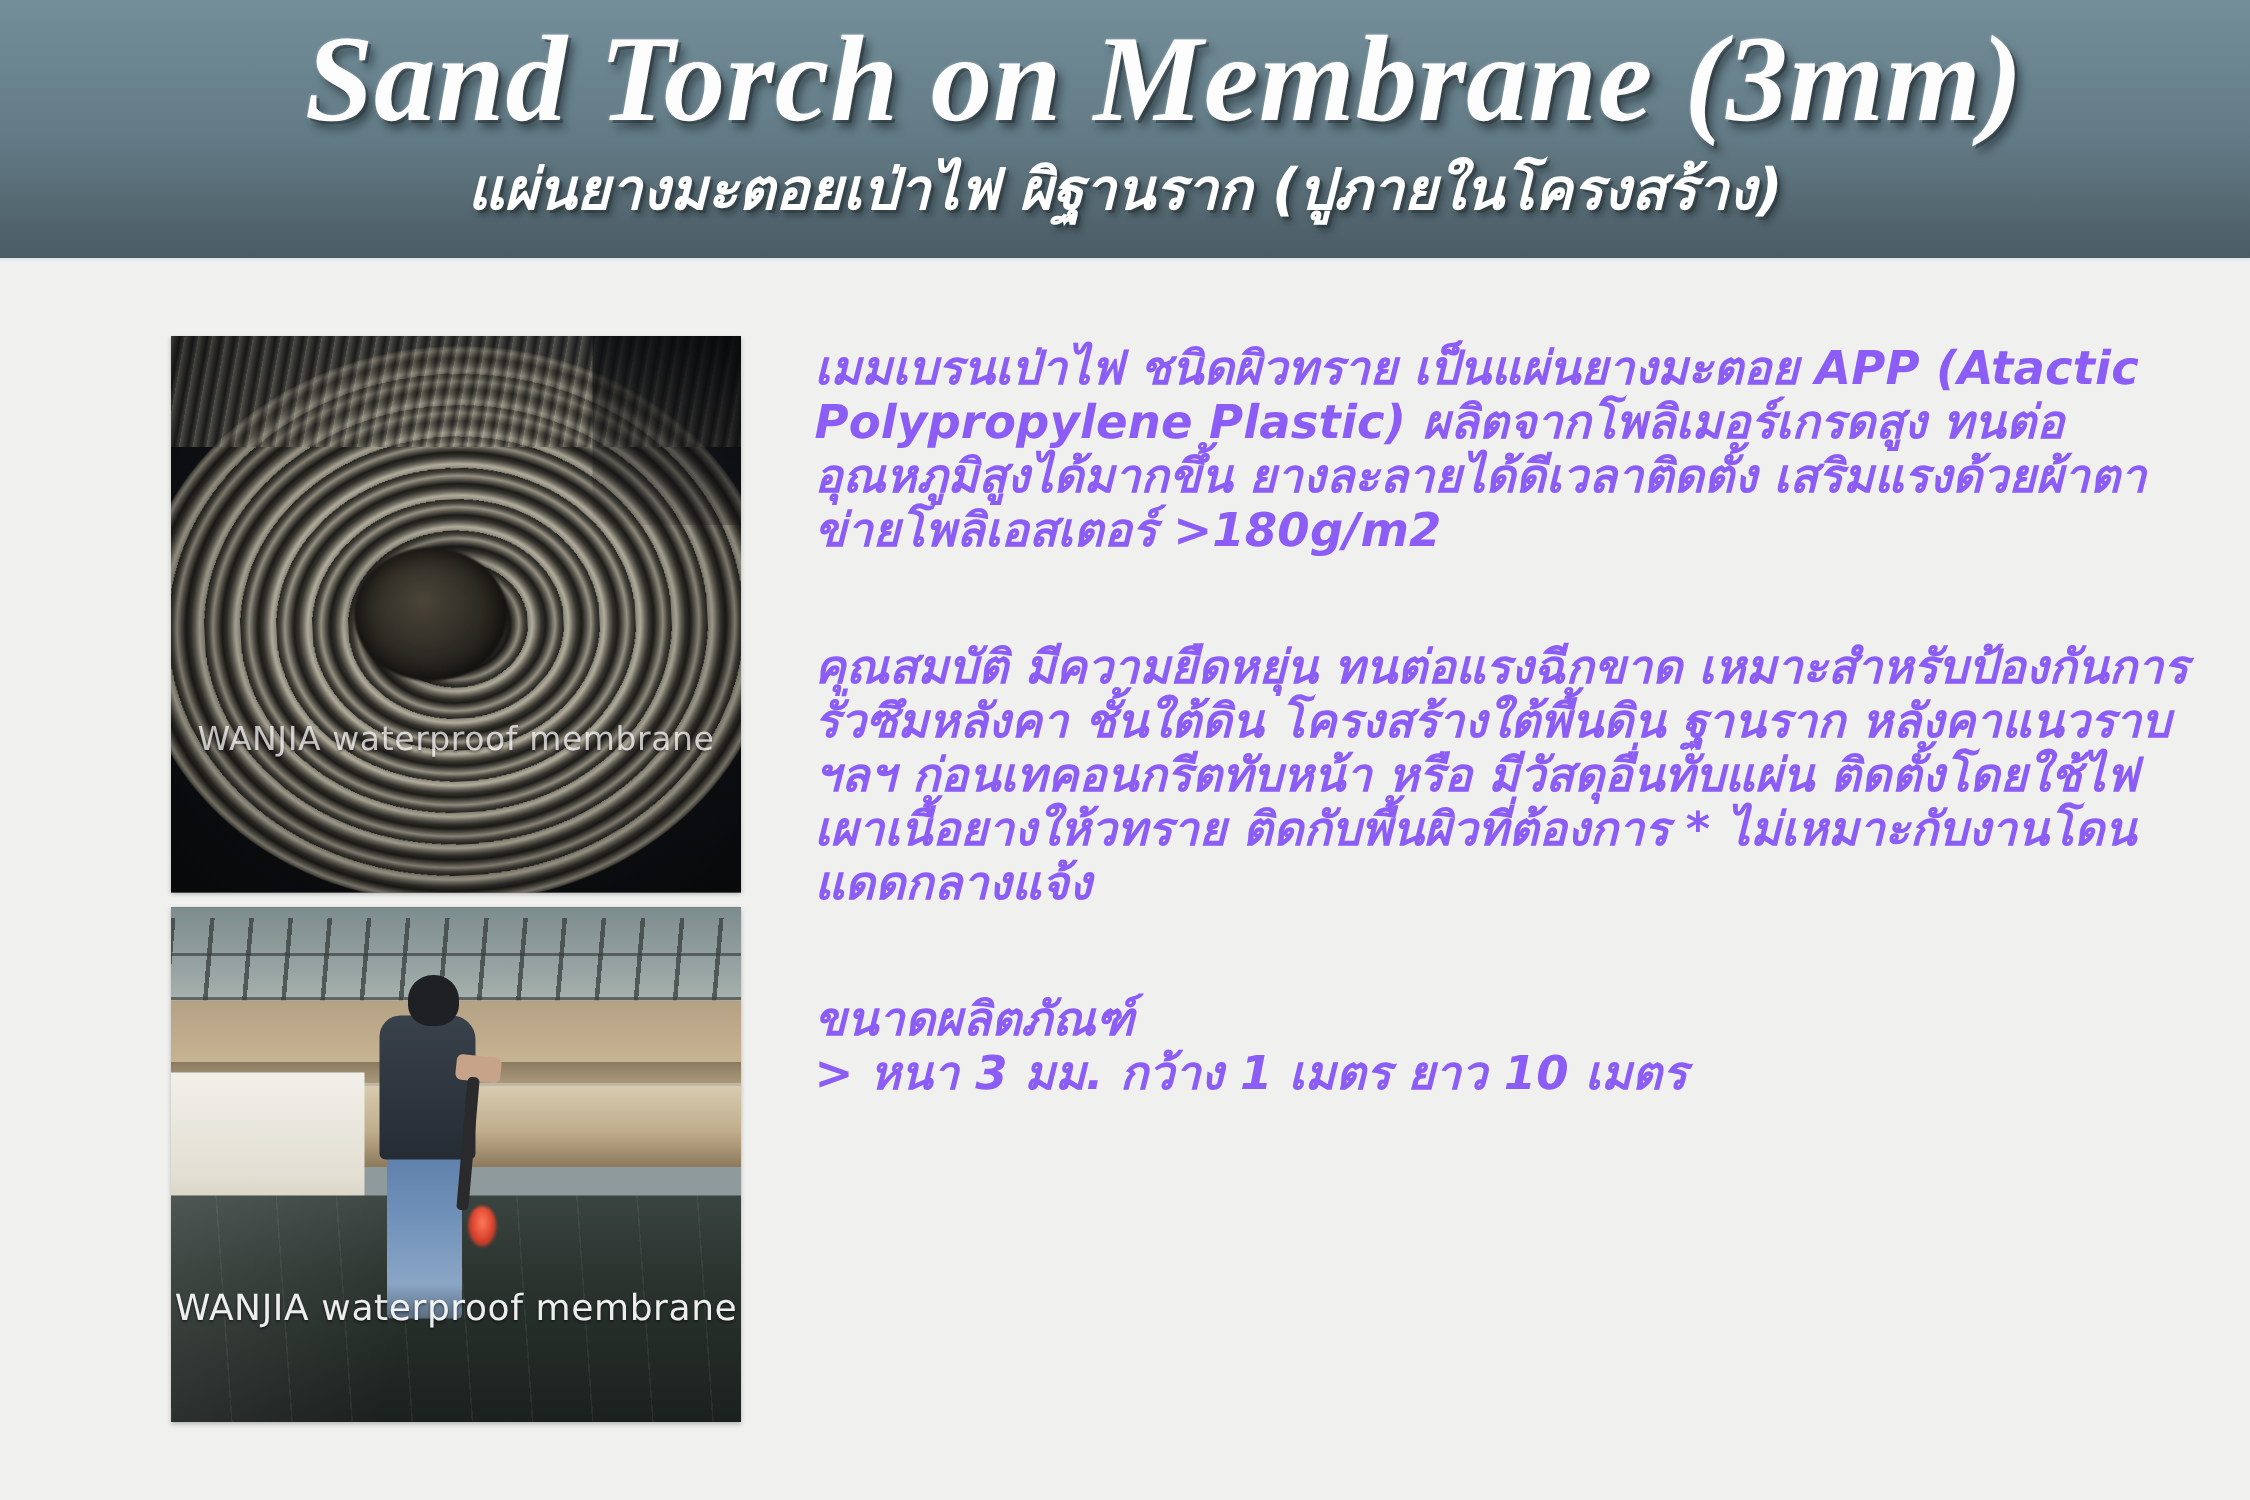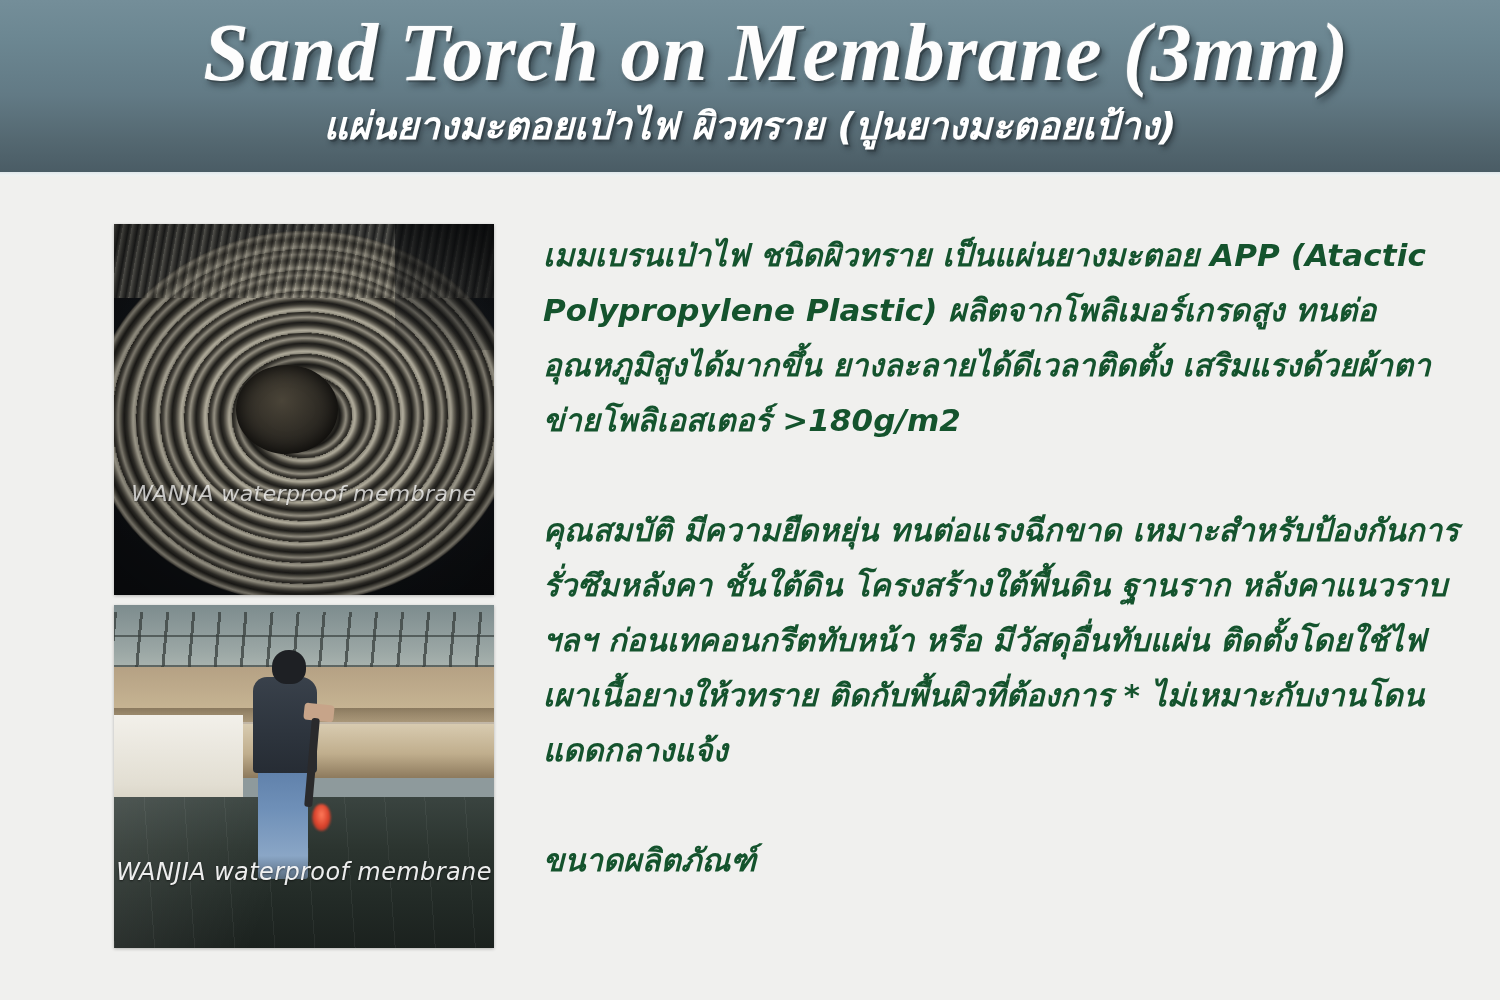--- a/index.html
+++ b/index.html
@@ -84,21 +84,20 @@
     white-space: nowrap;
   }
 
   
   .photo {
     position: absolute;
     left: 114px;
     overflow: hidden;
     background: #111;
     box-shadow: 0 1px 3px rgba(0,0,0,0.25);
-    font-style: italic;
   }
   .photo-roll {
     top: 224px;
     width: 380px;
     height: 371px;
   }
   .photo-torch {
     top: 605px;
     width: 380px;
     height: 343px;
@@ -248,38 +247,38 @@
   
   .copy {
     position: absolute;
     left: 543px;
     top: 228px;
     width: 925px;
     font-family: "DejaVu Sans", "Liberation Sans", sans-serif;
     font-weight: bold;
     font-style: italic;
     font-size: 31px;
-    line-height: 55px;
-    color: #14532d;
+    line-height: 36px;
+    color: #8b5cf6;
     letter-spacing: 0.1px;
   }
   .copy p {
     margin: 0 0 55px 0;
   }
   .copy p:last-child { margin-bottom: 0; }
   .copy .dims-head { margin-bottom: 0; font-style: italic; }
 </style>
 </head>
 <body>
 
 <div class="page">
 
   <div class="header">
     <div class="title-main">Sand Torch on Membrane (3mm)</div>
-    <div class="title-sub">แผ่นยางมะตอยเป่าไฟ ผิวทราย (ปูนยางมะตอยเป้าง)</div>
+    <div class="title-sub">แผ่นยางมะตอยเป่าไฟ ผิฐานราก (ปูภายในโครงสร้าง)</div>
   </div>
   <div class="header-rule"></div>
 
   <div class="photo photo-roll">
     <div class="photo-soft">
       <div class="roll-bg"></div>
       <div class="roll-spiral"></div>
       <div class="roll-core"></div>
       <div class="roll-top-band"></div>
       <div class="roll-right-dark"></div>
@@ -306,15 +305,16 @@
       <div class="torch-hose"></div>
       <div class="torch-flame"></div>
     </div>
     <div class="watermark wm-torch">WANJIA waterproof membrane</div>
   </div>
 
   <div class="copy">
     <p>เมมเบรนเป่าไฟ ชนิดผิวทราย เป็นแผ่นยางมะตอย APP (Atactic Polypropylene Plastic) ผลิตจากโพลิเมอร์เกรดสูง ทนต่ออุณหภูมิสูงได้มากขึ้น ยางละลายได้ดีเวลาติดตั้ง เสริมแรงด้วยผ้าตาข่ายโพลิเอสเตอร์ &gt;180g/m2</p>
     <p>คุณสมบัติ มีความยืดหยุ่น ทนต่อแรงฉีกขาด เหมาะสำหรับป้องกันการรั่วซึมหลังคา ชั้นใต้ดิน โครงสร้างใต้พื้นดิน ฐานราก หลังคาแนวราบ ฯลฯ ก่อนเทคอนกรีตทับหน้า หรือ มีวัสดุอื่นทับแผ่น ติดตั้งโดยใช้ไฟเผาเนื้อยางให้วทราย ติดกับพื้นผิวที่ต้องการ * ไม่เหมาะกับงานโดนแดดกลางแจ้ง</p>
     <p class="dims-head">ขนาดผลิตภัณฑ์</p>
+    <p>&gt; หนา 3 มม. กว้าง 1 เมตร ยาว 10 เมตร</p>
   </div>
 
 </div>
 
 </body></html>

